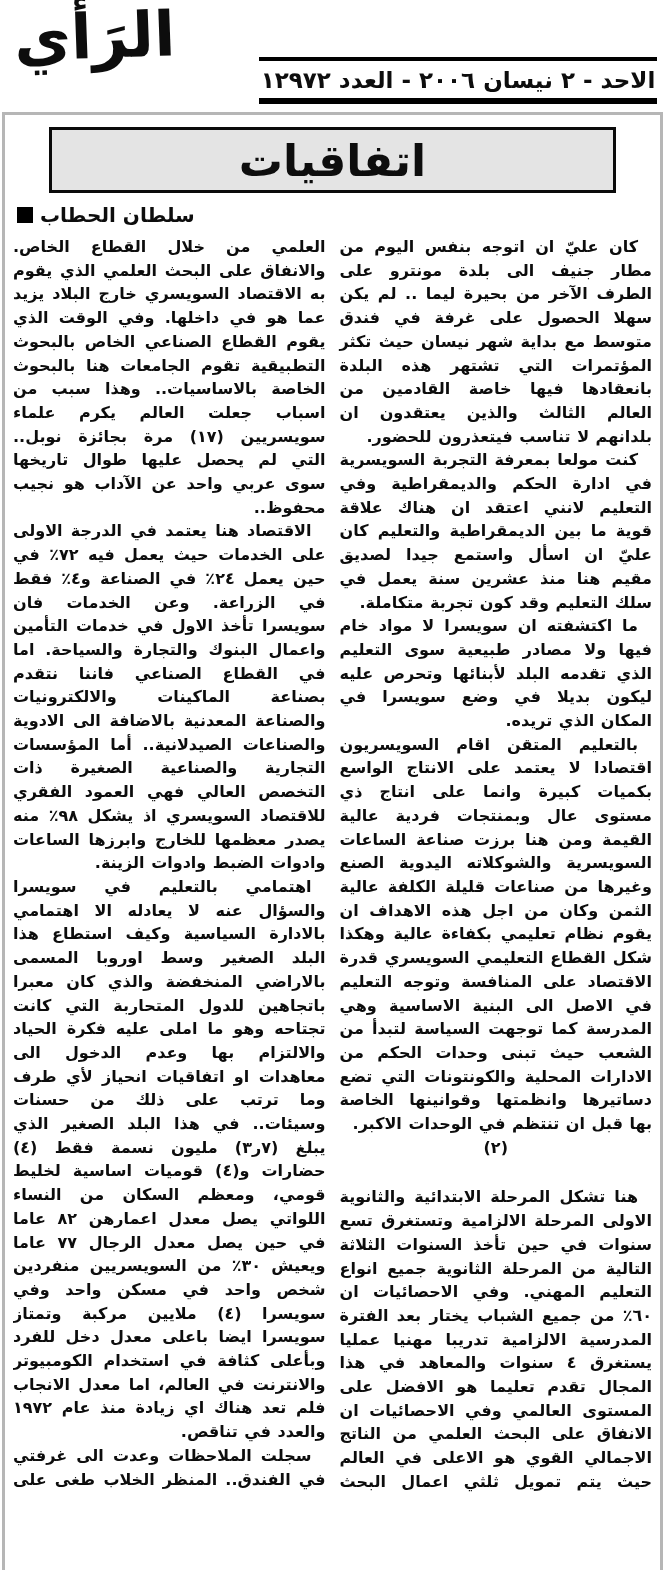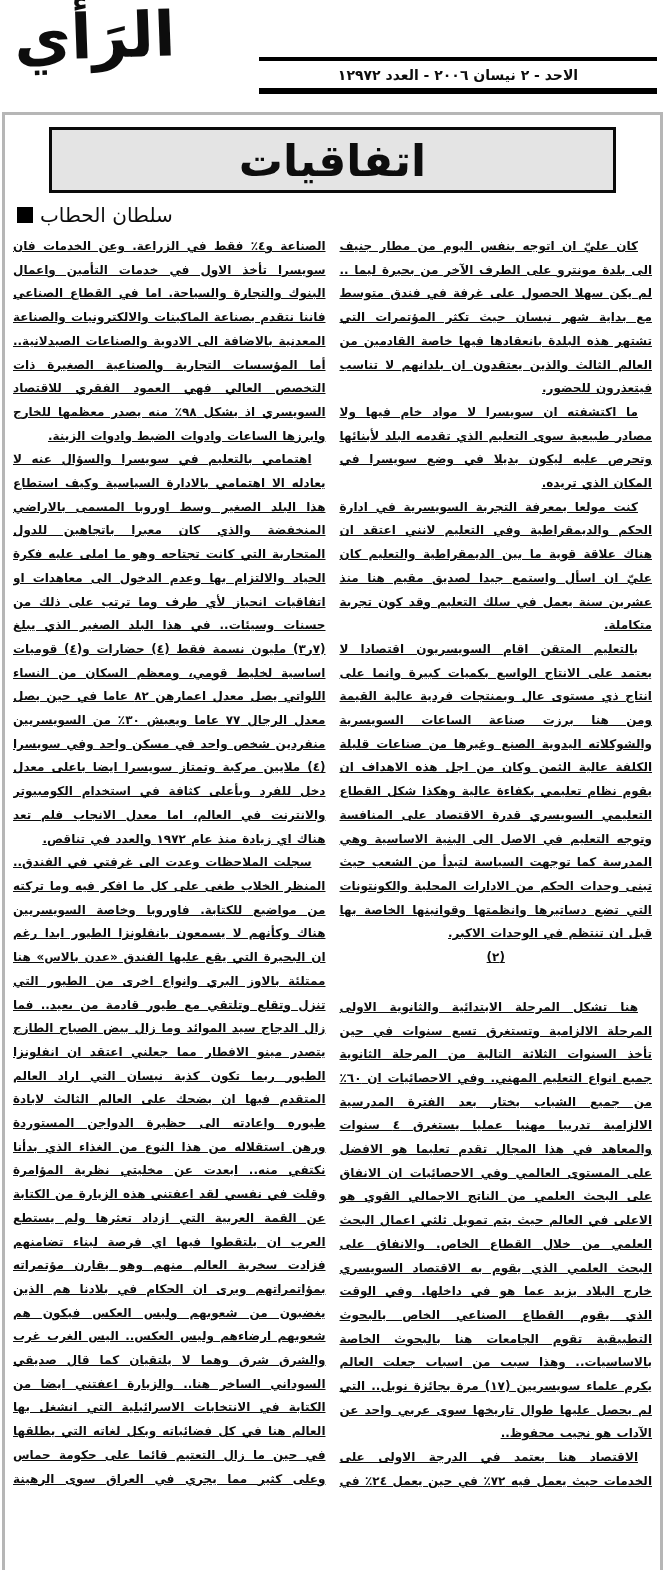--- a/index.html
+++ b/index.html
@@ -19,21 +19,21 @@
     font-size: 62px; font-weight: bold;
     transform: rotate(-2deg);
     direction: rtl;
     letter-spacing: -1px;
   }
   .date-block { position: absolute; right: 8px; top: 57px; width: 398px; }
   .rule-thin  { height: 4px; background: #000; }
   .rule-thick { height: 6px; background: #000; }
   .date-text {
     direction: rtl; text-align: center;
-    font-size: 14px; font-weight: bold;
+    font-size: 23px; font-weight: bold;
     padding: 6px 0 5px 0;
     white-space: nowrap;
   }
 
   
   .article-box {
     margin: 0 2px; border: 3px solid #b6b6b6;
     padding: 12px 8px 6px 8px;
     background: #fff;
     height: 1440px; box-sizing: content-box;
@@ -50,38 +50,37 @@
   .title {
     margin: 12px 4px 0 4px;
     font-size: 29px; line-height: 40px; font-weight: bold;
     text-align: center; direction: rtl;
   }
   .byline {
     margin: 8px 0 0 4px;
     height: 28px;
     display: flex; align-items: center; gap: 7px;
     direction: ltr; justify-content: flex-start;
-    font-size: 20px; font-weight: normal;
+    font-size: 20px; font-weight: bold;
   }
   .byline-square {
     width: 16px; height: 16px; background: #000;
     display: inline-block; flex: 0 0 auto;
   }
 
   
   .body-cols {
     margin-top: 6px;
     direction: rtl;
     column-count: 2; column-gap: 14px; column-fill: auto;
     height: 1262px; overflow: hidden;
     text-align: justify;
-    font-size: 12px; font-weight: bold;
+    font-size: 16px; font-weight: bold;
     line-height: 23.7px;
     word-spacing: 1px;
-    text-decoration: underline;
   }
   .body-cols p { margin: 0; text-indent: 14px; }
   .body-cols p.center { text-align: center; text-indent: 0; }
   .body-cols p.gap { margin-top: 26px; }
 </style>
 </head>
 <body>
 
 <div class="page">
 
@@ -97,22 +96,22 @@
   <div class="article-box">
     <div class="banner">
       <span>اتفاقيات</span>
     </div>
     <div class="byline">
       <span class="byline-square"></span>
       <span>سلطان الحطاب</span>
     </div>
     <div class="body-cols">
         <p>كان عليّ ان اتوجه بنفس اليوم من مطار جنيف الى بلدة مونترو على الطرف الآخر من بحيرة ليما .. لم يكن سهلا الحصول على غرفة في فندق متوسط مع بداية شهر نيسان حيث تكثر المؤتمرات التي تشتهر هذه البلدة بانعقادها فيها خاصة القادمين من العالم الثالث والذين يعتقدون ان بلدانهم لا تناسب فيتعذرون للحضور.</p>
+        <p>كنت مولعا بمعرفة التجربة السويسرية في ادارة الحكم والديمقراطية وفي التعليم لانني اعتقد ان هناك علاقة قوية ما بين الديمقراطية والتعليم كان عليّ ان اسأل واستمع جيدا لصديق مقيم هنا منذ عشرين سنة يعمل في سلك التعليم وقد كون تجربة متكاملة.</p>
         <p>ما اكتشفته ان سويسرا لا مواد خام فيها ولا مصادر طبيعية سوى التعليم الذي تقدمه البلد لأبنائها وتحرص عليه ليكون بديلا في وضع سويسرا في المكان الذي تريده.</p>
-        <p>كنت مولعا بمعرفة التجربة السويسرية في ادارة الحكم والديمقراطية وفي التعليم لانني اعتقد ان هناك علاقة قوية ما بين الديمقراطية والتعليم كان عليّ ان اسأل واستمع جيدا لصديق مقيم هنا منذ عشرين سنة يعمل في سلك التعليم وقد كون تجربة متكاملة.</p>
         <p>بالتعليم المتقن اقام السويسريون اقتصادا لا يعتمد على الانتاج الواسع بكميات كبيرة وانما على انتاج ذي مستوى عال وبمنتجات فردية عالية القيمة ومن هنا برزت صناعة الساعات السويسرية والشوكلاته اليدوية الصنع وغيرها من صناعات قليلة الكلفة عالية الثمن وكان من اجل هذه الاهداف ان يقوم نظام تعليمي بكفاءة عالية وهكذا شكل القطاع التعليمي السويسري قدرة الاقتصاد على المنافسة وتوجه التعليم في الاصل الى البنية الاساسية وهي المدرسة كما توجهت السياسة لتبدأ من الشعب حيث تبنى وحدات الحكم من الادارات المحلية والكونتونات التي تضع دساتيرها وانظمتها وقوانينها الخاصة بها قبل ان تنتظم في الوحدات الاكبر.</p>
         <p class="center">(٢)</p>
         <p class="gap">هنا تشكل المرحلة الابتدائية والثانوية الاولى المرحلة الالزامية وتستغرق تسع سنوات في حين تأخذ السنوات الثلاثة التالية من المرحلة الثانوية جميع انواع التعليم المهني. وفي الاحصائيات ان ٦٠٪ من جميع الشباب يختار بعد الفترة المدرسية الالزامية تدريبا مهنيا عمليا يستغرق ٤ سنوات والمعاهد في هذا المجال تقدم تعليما هو الافضل على المستوى العالمي وفي الاحصائيات ان الانفاق على البحث العلمي من الناتج الاجمالي القوي هو الاعلى في العالم حيث يتم تمويل ثلثي اعمال البحث العلمي من خلال القطاع الخاص. والانفاق على البحث العلمي الذي يقوم به الاقتصاد السويسري خارج البلاد يزيد عما هو في داخلها. وفي الوقت الذي يقوم القطاع الصناعي الخاص بالبحوث التطبيقية تقوم الجامعات هنا بالبحوث الخاصة بالاساسيات.. وهذا سبب من اسباب جعلت العالم يكرم علماء سويسريين (١٧) مرة بجائزة نوبل.. التي لم يحصل عليها طوال تاريخها سوى عربي واحد عن الآداب هو نجيب محفوظ..</p>
         <p>الاقتصاد هنا يعتمد في الدرجة الاولى على الخدمات حيث يعمل فيه ٧٢٪ في حين يعمل ٢٤٪ في الصناعة و٤٪ فقط في الزراعة. وعن الخدمات فان سويسرا تأخذ الاول في خدمات التأمين واعمال البنوك والتجارة والسياحة. اما في القطاع الصناعي فاننا نتقدم بصناعة الماكينات والالكترونيات والصناعة المعدنية بالاضافة الى الادوية والصناعات الصيدلانية.. أما المؤسسات التجارية والصناعية الصغيرة ذات التخصص العالي فهي العمود الفقري للاقتصاد السويسري اذ يشكل ٩٨٪ منه يصدر معظمها للخارج وابرزها الساعات وادوات الضبط وادوات الزينة.</p>
         <p>اهتمامي بالتعليم في سويسرا والسؤال عنه لا يعادله الا اهتمامي بالادارة السياسية وكيف استطاع هذا البلد الصغير وسط اوروبا المسمى بالاراضي المنخفضة والذي كان معبرا باتجاهين للدول المتحاربة التي كانت تجتاحه وهو ما املى عليه فكرة الحياد والالتزام بها وعدم الدخول الى معاهدات او اتفاقيات انحياز لأي طرف وما ترتب على ذلك من حسنات وسيئات.. في هذا البلد الصغير الذي يبلغ (٧ر٣) مليون نسمة فقط (٤) حضارات و(٤) قوميات اساسية لخليط قومي، ومعظم السكان من النساء اللواتي يصل معدل اعمارهن ٨٢ عاما في حين يصل معدل الرجال ٧٧ عاما ويعيش ٣٠٪ من السويسريين منفردين شخص واحد في مسكن واحد وفي سويسرا (٤) ملايين مركبة وتمتاز سويسرا ايضا باعلى معدل دخل للفرد وبأعلى كثافة في استخدام الكومبيوتر والانترنت في العالم، اما معدل الانجاب فلم تعد هناك اي زيادة منذ عام ١٩٧٢ والعدد في تناقص.</p>
         <p>سجلت الملاحظات وعدت الى غرفتي في الفندق.. المنظر الخلاب طغى على كل ما افكر فيه وما تركته من مواضيع للكتابة. فاوروبا وخاصة السويسريين هناك وكأنهم لا يسمعون بانفلونزا الطيور ابدا رغم ان البحيرة التي يقع عليها الفندق «عدن بالاس» هنا ممتلئة بالاوز البري وانواع اخرى من الطيور التي تنزل وتقلع وتلتقي مع طيور قادمة من بعيد.. فما زال الدجاج سيد الموائد وما زال بيض الصباح الطازج يتصدر مينو الافطار مما جعلني اعتقد ان انفلونزا الطيور ربما تكون كذبة نيسان التي اراد العالم المتقدم فيها ان يضحك على العالم الثالث لابادة طيوره واعادته الى حظيرة الدواجن المستوردة ورهن استقلاله من هذا النوع من الغذاء الذي بدأنا نكتفي منه.. ابعدت عن مخليتي نظرية المؤامرة وقلت في نفسي لقد اعفتني هذه الزيارة من الكتابة عن القمة العربية التي ازداد تعثرها ولم يستطع العرب ان يلتقطوا فيها اي فرصة لبناء تضامنهم فزادت سخرية العالم منهم وهو يقارن مؤتمراته بمؤاتمراتهم ويرى ان الحكام في بلادنا هم الذين يغضبون من شعوبهم وليس العكس فيكون هم شعوبهم ارضاءهم وليس العكس.. اليس الغرب غرب والشرق شرق وهما لا يلتقيان كما قال صديقي السوداني الساخر هنا.. والزيارة اعفتني ايضا من الكتابة في الانتخابات الاسرائيلية التي انشغل بها العالم هنا في كل فضائياته وبكل لغاته التي يطلقها في حين ما زال التعتيم قائما على حكومة حماس وعلى كثير مما يجري في العراق سوى الرهينة الاجنبية التي اطلق سراحها اخيرا. ورغم جمال سويسرا الا ان الجمال كله لم يستطع ان يذيب المرارة التي نحملها من ما آلت اليه اوضاع امتنا!</p>
       </div>
   </div>
 
 </div>

